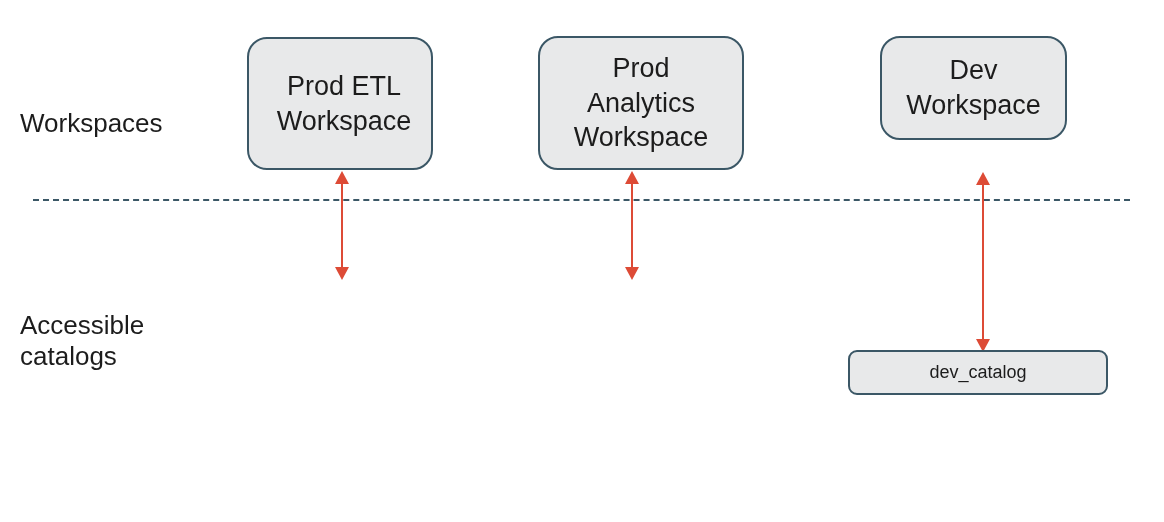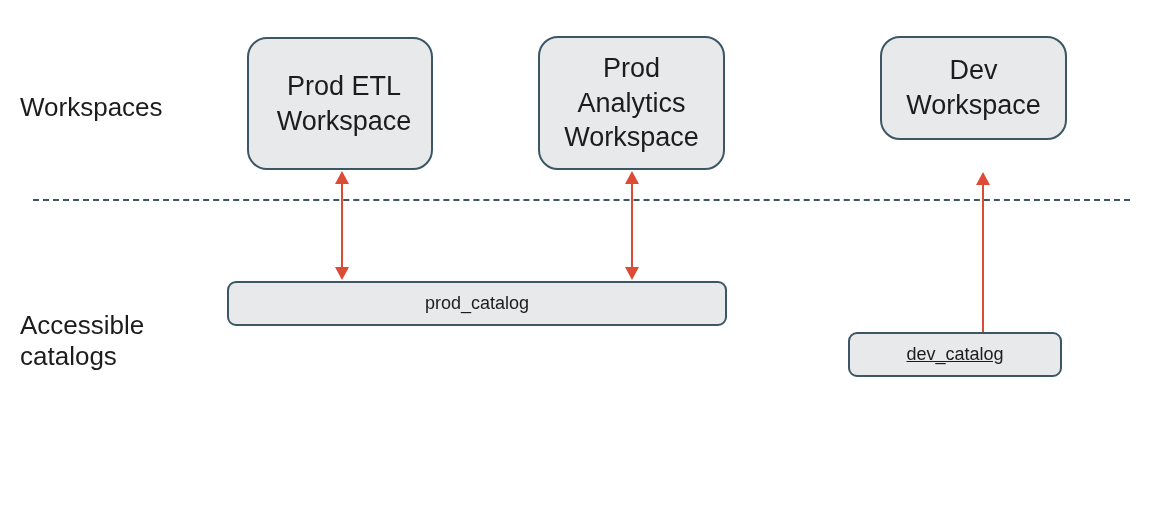--- a/index.html
+++ b/index.html
@@ -76,27 +76,27 @@
   #arrow-prod-etl{left:335px;top:171px;height:109px;}
   #arrow-prod-analytics{left:625px;top:171px;height:109px;}
   #arrow-dev{left:976px;top:172px;height:180px;}
   .binding-label{
     position:absolute;
     left:645px;top:221px;
     font-family:"DejaVu Sans Mono", monospace;
     font-size:24px;
     color:var(--binding-text);
   }
-  #label-workspaces{left:20px;top:92px;}
+  #label-workspaces{left:20px;top:108px;}
   #label-catalogs{left:20px;top:310px;}
   #box-prod-etl{left:247px;top:37px;width:186px;height:133px;padding-left:8px;}
-  #box-prod-analytics{left:538px;top:36px;width:187px;height:134px;}
+  #box-prod-analytics{left:538px;top:36px;width:206px;height:134px;}
   #box-dev{left:880px;top:36px;width:187px;height:104px;}
   #box-prod-catalog{left:227px;top:281px;width:500px;height:45px;}
-  #box-dev-catalog{left:848px;top:332px;width:214px;height:45px;text-decoration:underline;}
+  #box-dev-catalog{left:848px;top:350px;width:260px;height:45px;}
 </style>
 </head>
 <body>
 
 <div class="canvas">
 
   <div class="row-label" id="label-workspaces">Workspaces</div>
 
   <div class="ws-box" id="box-prod-etl">Prod ETL
 Workspace</div>
@@ -122,20 +122,19 @@
     <div class="head-down"></div>
   </div>
 
   <div class="arrow" id="arrow-dev">
     <div class="head-up"></div>
     <div class="line"></div>
     <div class="head-down"></div>
   </div>
 
 
-  <div class="cat-box" id="box-prod-catalog">prod_catalog</div>
 
   <div class="row-label" id="label-catalogs">Accessible
 catalogs</div>
 
   <div class="cat-box" id="box-dev-catalog">dev_catalog</div>
 
 </div>
 
 </body></html>

